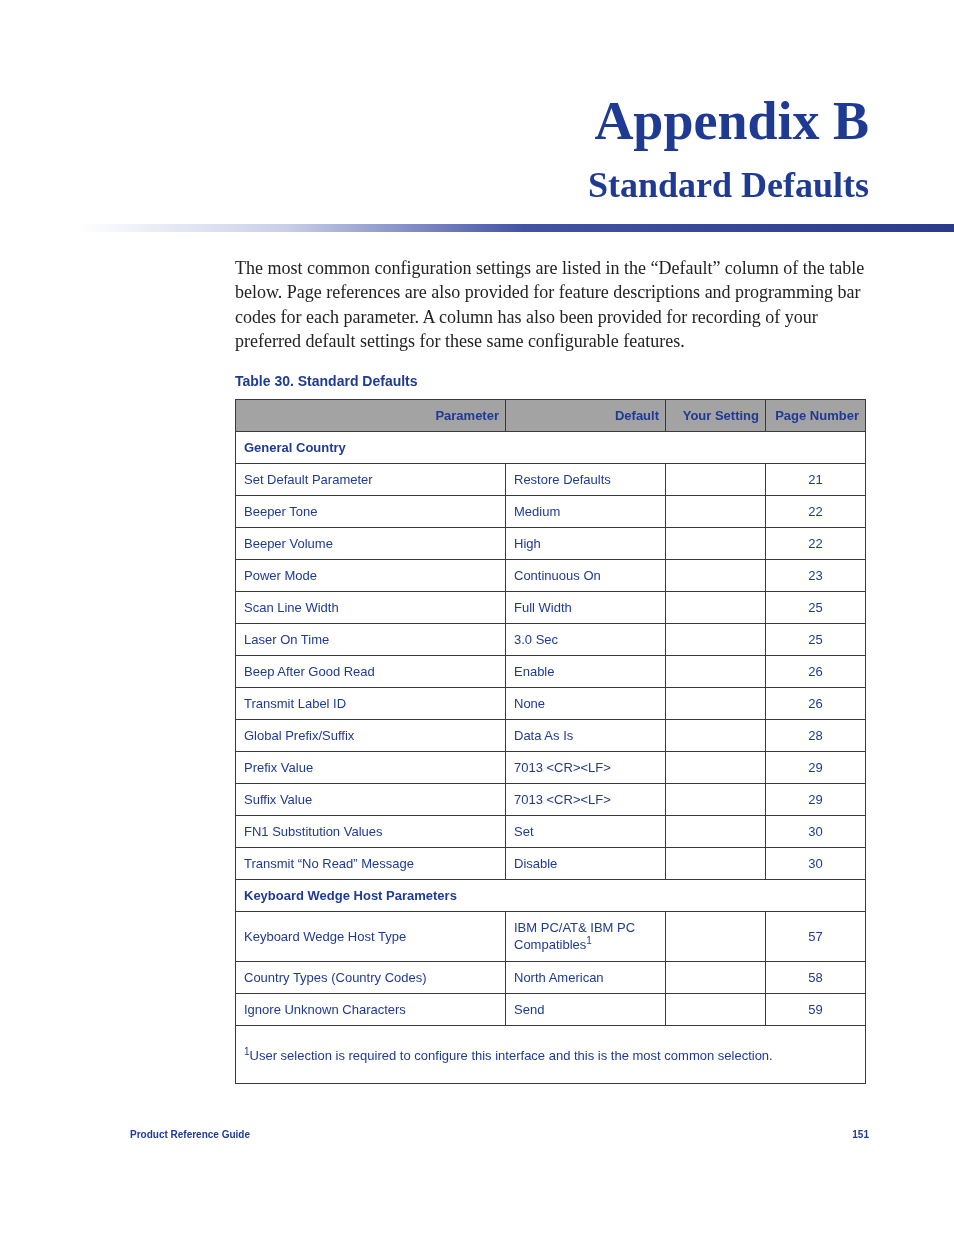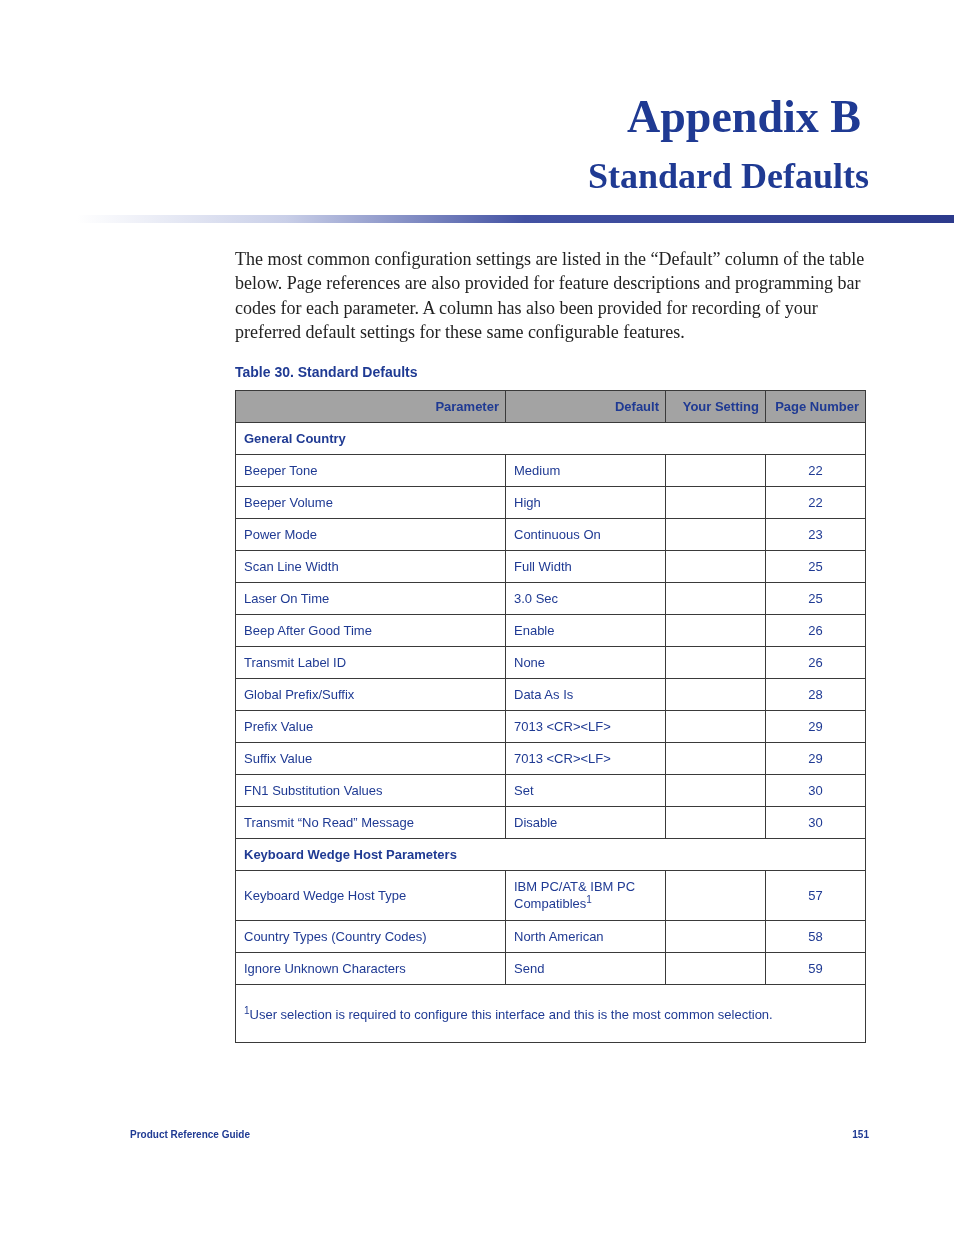--- a/index.html
+++ b/index.html
@@ -14,22 +14,22 @@
   }
   .page {
     padding: 90px 85px 0 130px;
     box-sizing: border-box;
   }
   .appendix-title {
     text-align: right;
     font-family: Georgia, "Times New Roman", serif;
     font-weight: bold;
     color: #1f3a93;
-    font-size: 46px;
-    margin: 0 8px 12px 0;
+    font-size: 54px;
+    margin: 0 0 12px 0;
   }
   .subtitle {
     text-align: right;
     font-family: Georgia, "Times New Roman", serif;
     font-weight: bold;
     color: #1f3a93;
     font-size: 36px;
     margin: 0 0 18px 0;
   }
   .rule-bar {
@@ -138,20 +138,26 @@
           <th>Default</th>
           <th>Your Setting</th>
           <th>Page Number</th>
         </tr>
       </thead>
       <tbody id="tbody">
           <tr class="section">
             <td colspan="4">General Country</td>
           </tr>
           <tr>
+            <td class="param">Set Default Parameter</td>
+            <td class="def">Restore Defaults</td>
+            <td class="your"></td>
+            <td class="page">21</td>
+          </tr>
+          <tr>
             <td class="param">Beeper Tone</td>
             <td class="def">Medium</td>
             <td class="your"></td>
             <td class="page">22</td>
           </tr>
           <tr>
             <td class="param">Beeper Volume</td>
             <td class="def">High</td>
             <td class="your"></td>
             <td class="page">22</td>
@@ -168,21 +174,21 @@
             <td class="your"></td>
             <td class="page">25</td>
           </tr>
           <tr>
             <td class="param">Laser On Time</td>
             <td class="def">3.0 Sec</td>
             <td class="your"></td>
             <td class="page">25</td>
           </tr>
           <tr>
-            <td class="param">Beep After Good Time</td>
+            <td class="param">Beep After Good Read</td>
             <td class="def">Enable</td>
             <td class="your"></td>
             <td class="page">26</td>
           </tr>
           <tr>
             <td class="param">Transmit  Label ID</td>
             <td class="def">None</td>
             <td class="your"></td>
             <td class="page">26</td>
           </tr>

